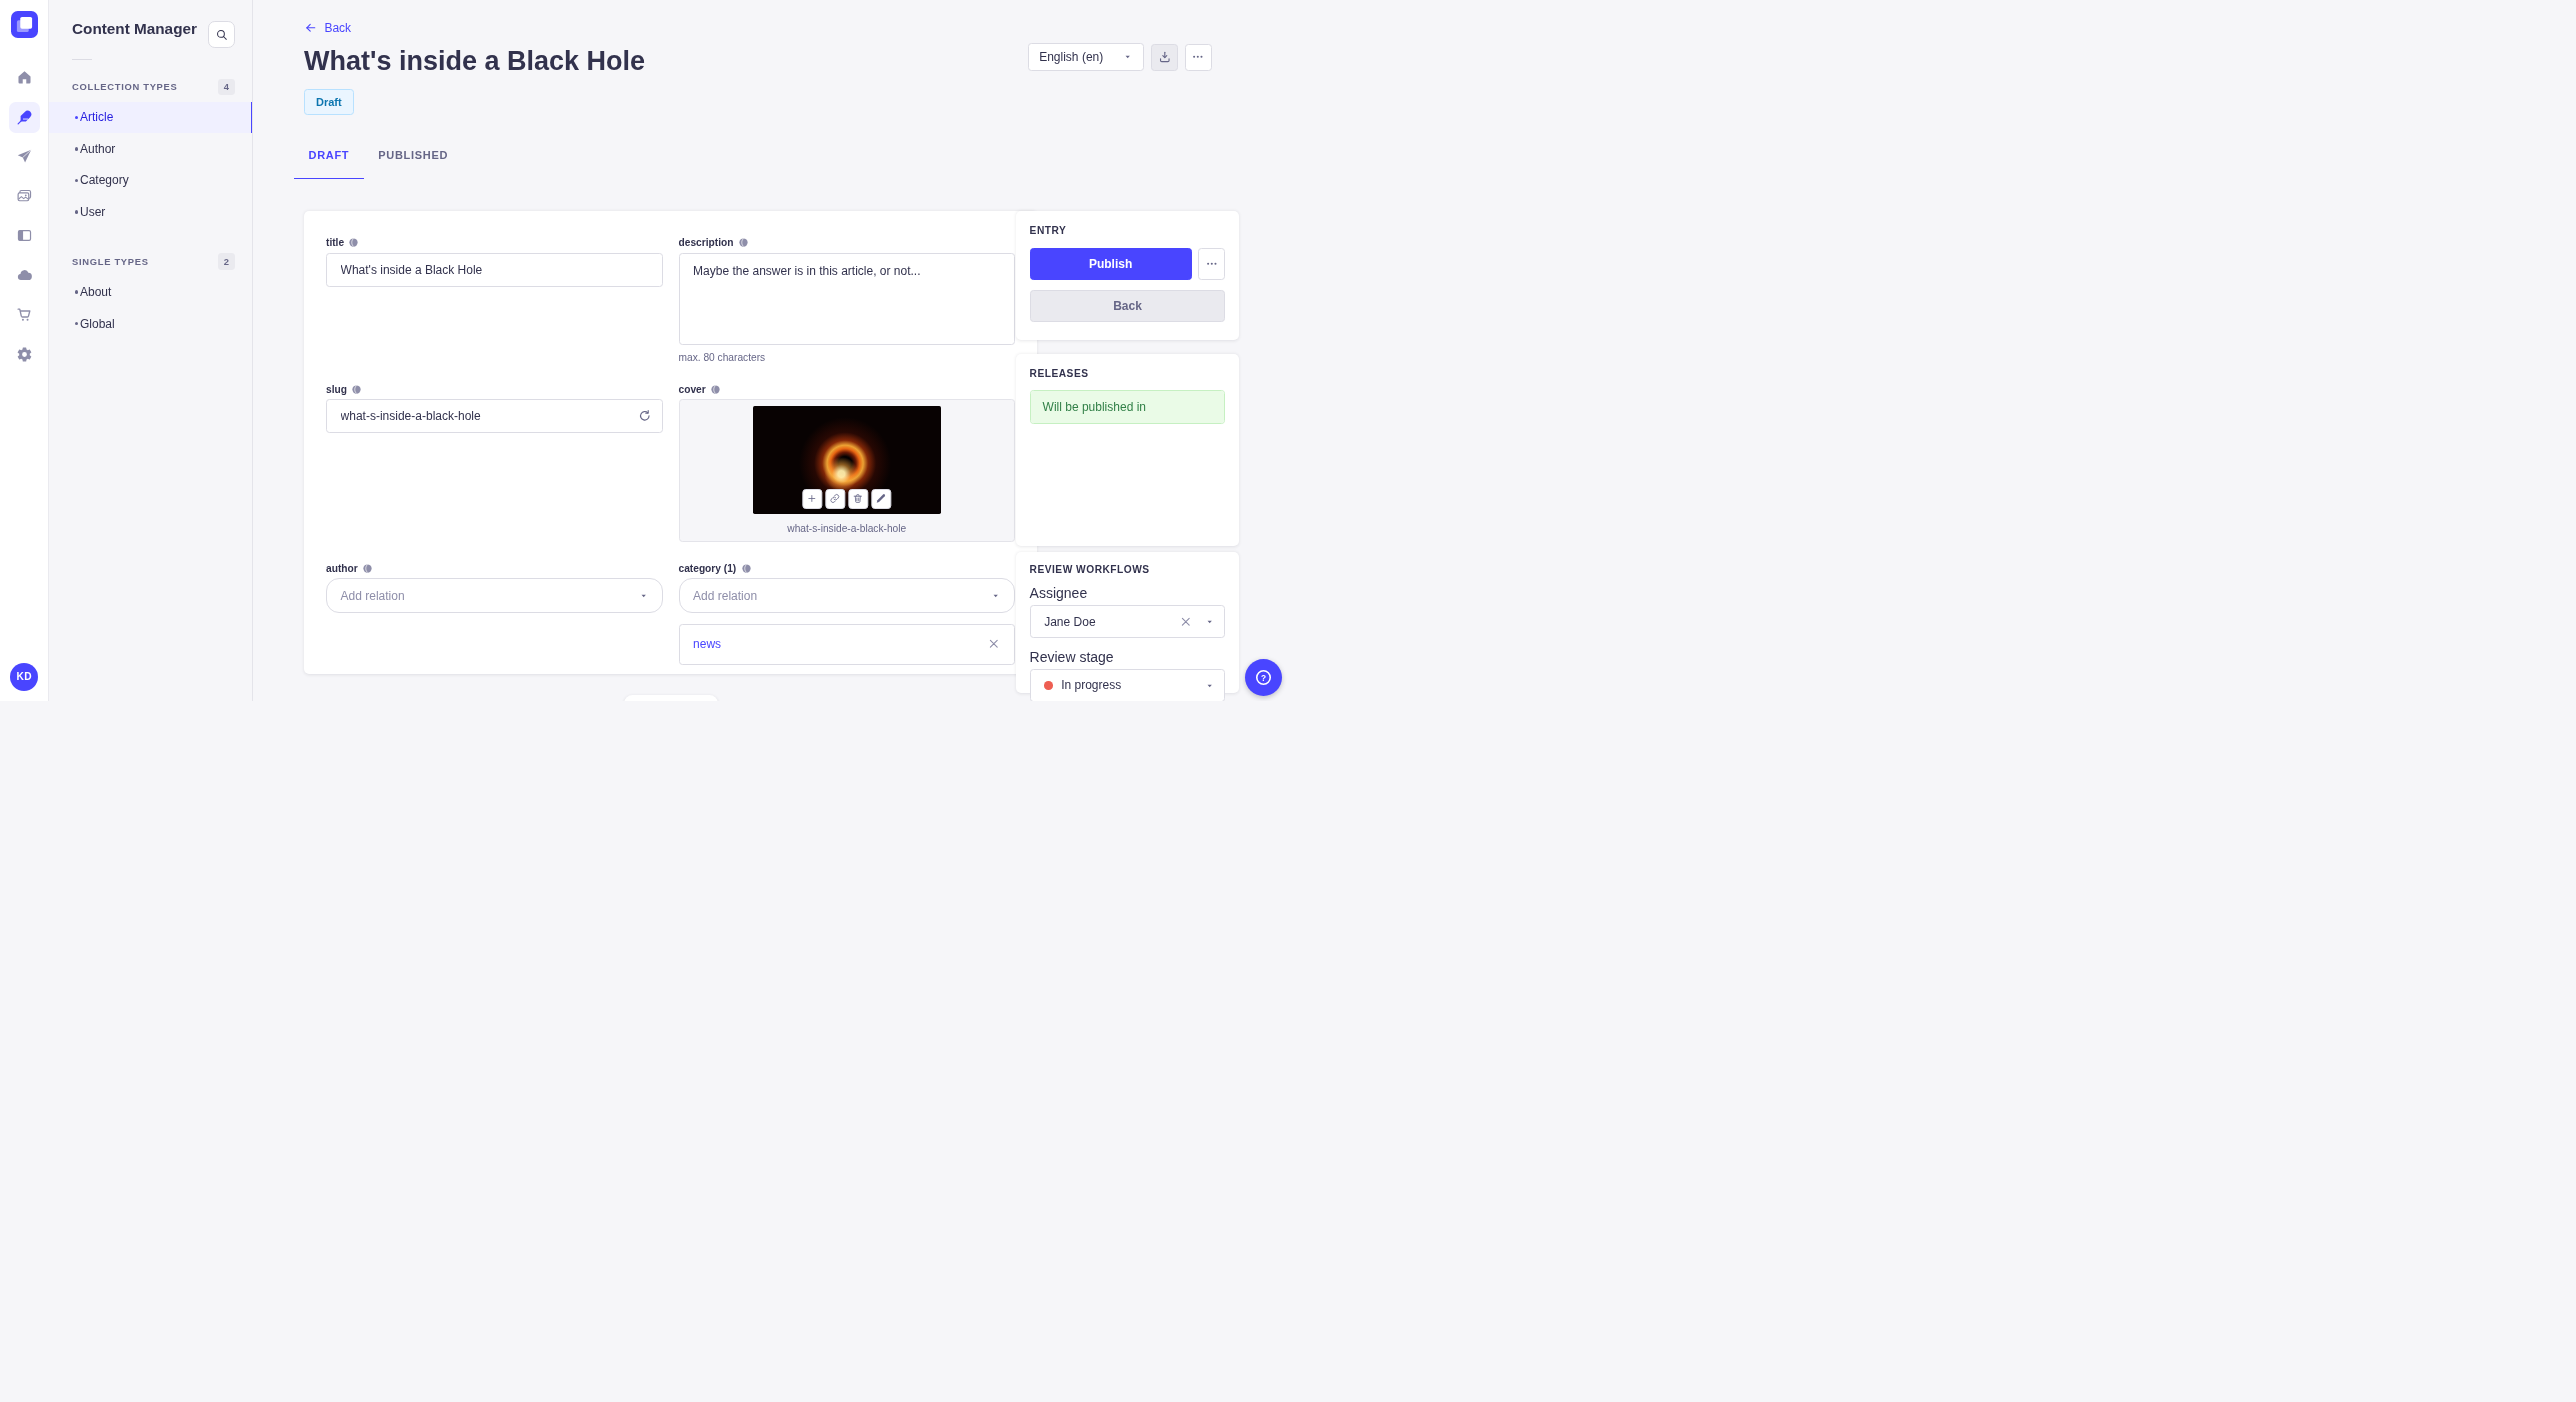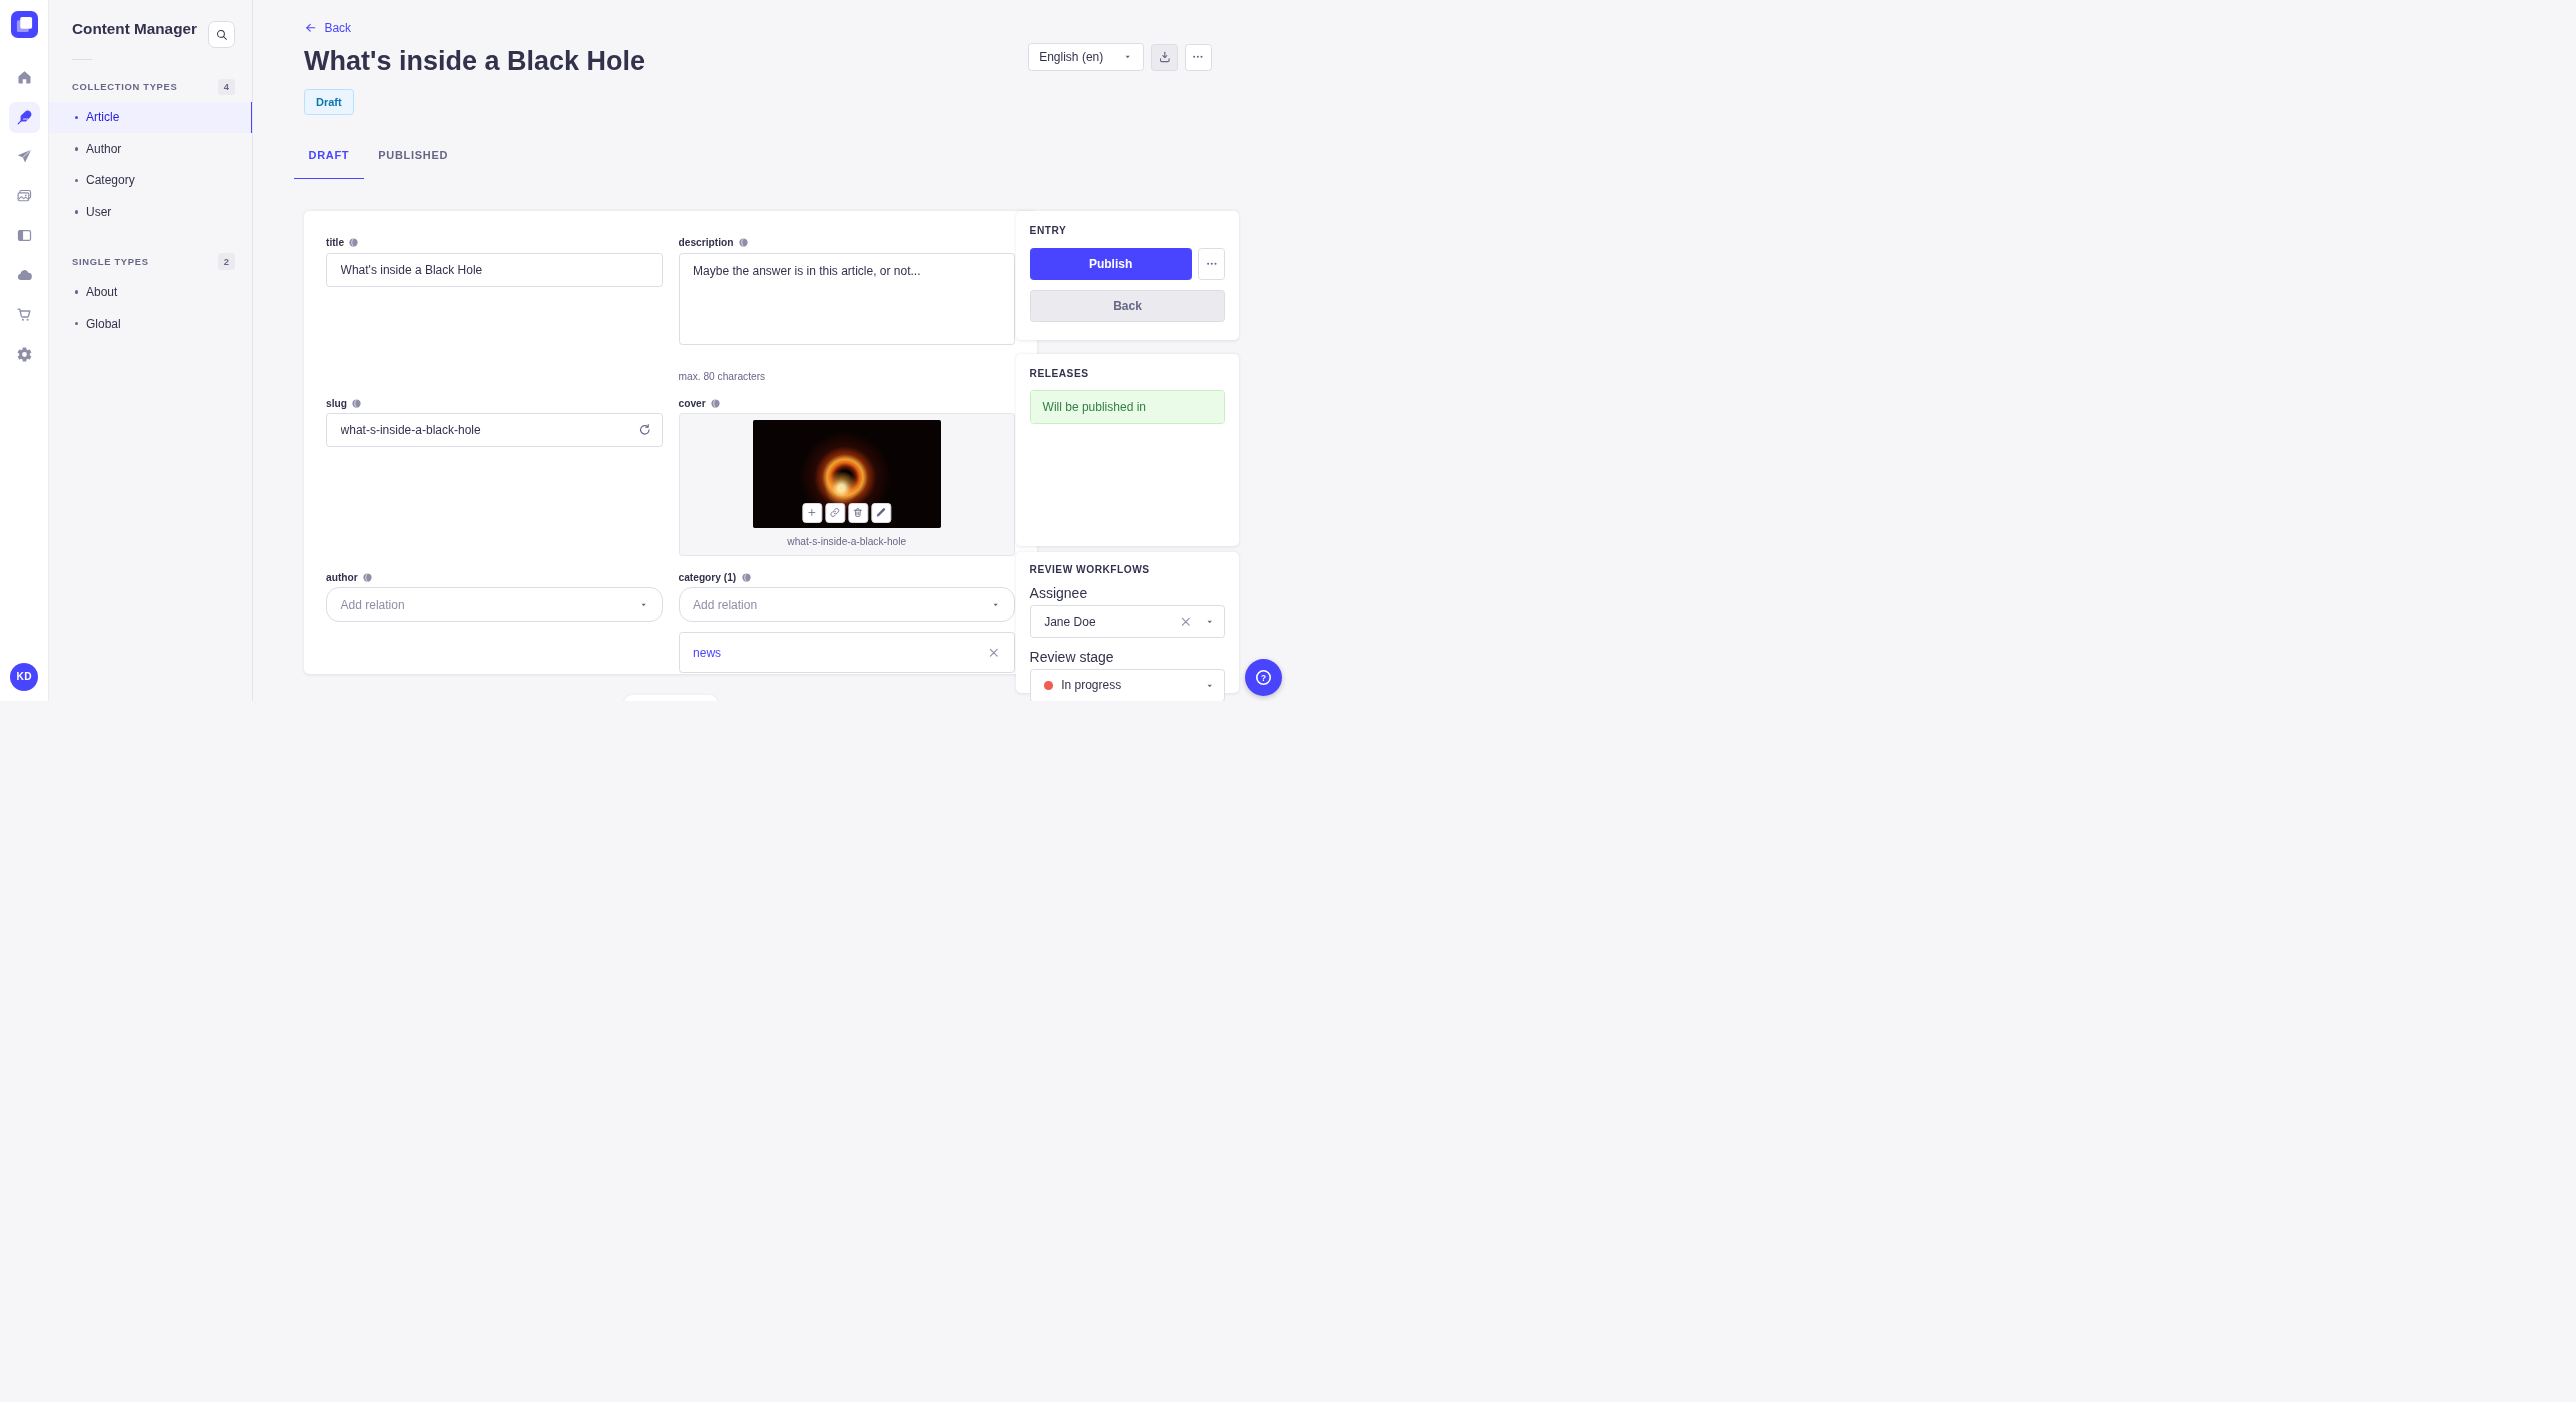--- a/index.html
+++ b/index.html
@@ -28,21 +28,21 @@
   .search-btn { position:absolute; right:17px; top:21px; width:27px; height:27px;
     border:0.9px solid #dcdce4; background:#fff; border-radius:6.8px; color:#32324d;
     display:flex; align-items:center; justify-content:center; cursor:pointer; }
   .search-btn svg { width:13.6px; height:13.6px; }
   .subnav-divider { width:20.4px; border:none; border-top:0.9px solid #dcdce4; margin:20.4px 0 12px 23px; }
   .section-head { display:flex; align-items:center; justify-content:space-between;
     padding:6.8px 17px 6.8px 23px; }
   .section-label { font-size:9.4px; font-weight:bold; letter-spacing:0.7px; color:#666687; }
   .count-badge { background:#eaeaef; color:#666687; font-size:9.4px; font-weight:bold;
     border-radius:3.4px; padding:2.6px 6px; }
-  .nav-item { display:flex; align-items:center; gap:8px; height:31.5px; padding-left:25.6px;
+  .nav-item { display:flex; align-items:center; gap:2px; height:31.5px; padding-left:25.6px;
     font-size:12px; color:#32324d; cursor:pointer; border-right:1.7px solid transparent; }
   .nav-item .bullet { width:3.4px; height:3.4px; border-radius:50%; background:#666687; }
   .nav-item.active { background:#f0f0ff; color:#271fe0; border-right-color:#4945ff; }
   .nav-item.active .bullet { background:#4945ff; }
   .section-gap { height:19px; }
 
   
   .back-link { position:absolute; left:304px; top:21px; display:flex; align-items:center; gap:6.8px;
     color:#4945ff; font-size:12px; cursor:pointer; }
   .back-link svg { width:13.6px; height:13.6px; }
@@ -75,21 +75,21 @@
   .text-input, .slug-wrap { width:100%; height:34px; border:0.9px solid #dcdce4; border-radius:3.4px;
     background:#fff; font-size:12px; color:#32324d; padding:0 13.6px;
     font-family:"Liberation Sans", sans-serif; }
   .slug-wrap { display:flex; align-items:center; justify-content:space-between; padding:0 10.2px 0 13.6px; }
   .slug-wrap input { border:none; outline:none; flex:1; font-size:12px; color:#32324d;
     font-family:"Liberation Sans", sans-serif; }
   .slug-wrap svg { width:13.6px; height:13.6px; color:#666687; cursor:pointer; }
   textarea.text-area { width:100%; height:92px; border:0.9px solid #dcdce4; border-radius:3.4px;
     padding:10.2px 13.6px; font-size:12px; color:#32324d; resize:none;
     font-family:"Liberation Sans", sans-serif; }
-  .hint { font-size:10.2px; color:#666687; margin-top:23px; }
+  .hint { font-size:10.2px; color:#666687; margin-top:4px; }
   .cover-box { width:100%; height:143px; background:#f6f6f9; border:0.9px solid #e4e4ea; border-radius:3.4px;
     display:flex; flex-direction:column; align-items:center; padding-top:6px; }
   .bh-img { position:relative; width:188px; height:108px; border-radius:1.7px;
     background:
       radial-gradient(circle at 47% 63%, rgba(255,238,170,.95) 0 3.4px, rgba(255,170,60,.55) 9.4px, rgba(255,140,40,0) 17px),
       radial-gradient(circle at 49% 53%, rgba(5,1,1,.98) 0 6.8px, rgba(120,30,6,.9) 11px, rgba(243,105,18,.95) 14.5px, rgba(255,176,56,.92) 18px, rgba(150,45,8,.85) 23px, rgba(40,8,3,.95) 31px, rgba(8,2,2,1) 46px),
       radial-gradient(ellipse 60px 38px at 38% 24%, rgba(130,35,10,.5), rgba(130,35,10,0) 70%),
       #070203; }
   .img-actions { position:absolute; left:50%; bottom:5.1px; transform:translateX(-50%);
     display:flex; gap:2.6px; }

